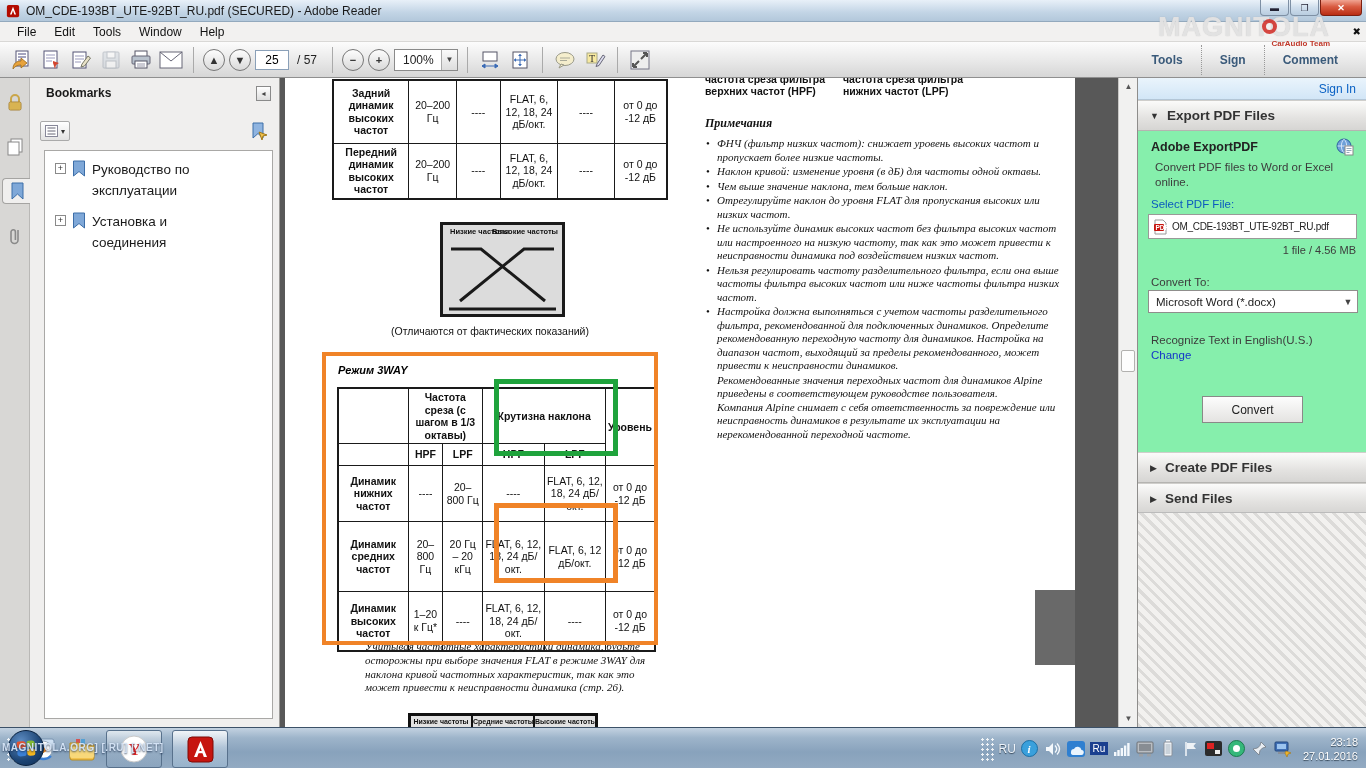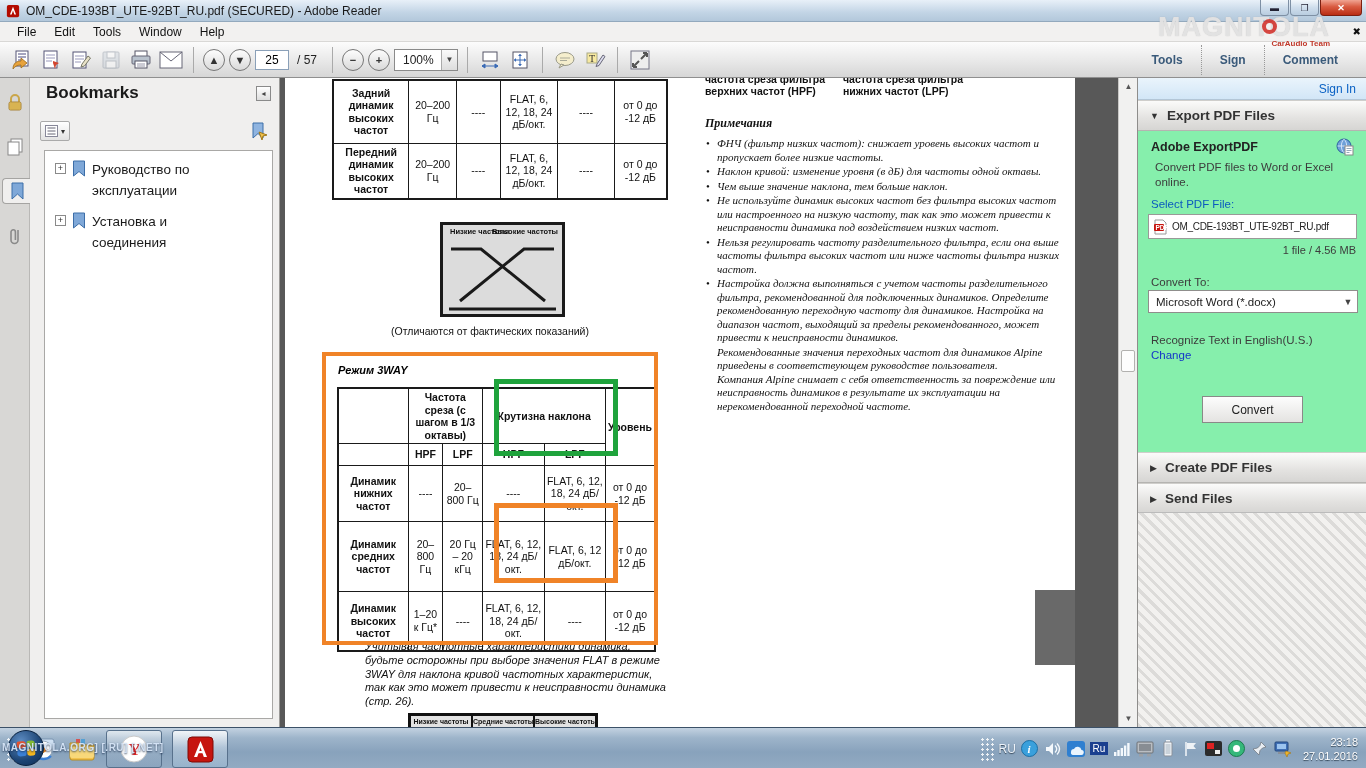--- a/index.html
+++ b/index.html
@@ -47,21 +47,21 @@
   .tool-tabsep { width:1px; height:30px; border-left:1px dotted #999; }
 
   
   .navstrip { position:absolute; left:0; top:78px; width:30px; height:649px; background:#d8d7d5; border-right:1px solid #b9b8b6; }
   .navicon { position:absolute; left:3px; width:24px; height:26px; display:flex; align-items:center; justify-content:center; }
   .navicon.sel { left:2px; width:29px; background:#f0efee; border:1px solid #a5a4a2; border-right:none; border-radius:4px 0 0 4px; }
 
   
   .bmpanel { position:absolute; left:30px; top:78px; width:250px; height:649px; background:#f0efee; border-right:1px solid #9b9a98; }
   .bmheader { position:absolute; left:0; top:0; width:100%; height:30px; display:flex; align-items:center; padding:0 8px 0 16px; }
-  .bmheader .t { font-size:17px; font-weight:bold; color:#1a1a1a; flex:1; }
+  .bmheader .t { font-size:12px; font-weight:bold; color:#1a1a1a; flex:1; }
   .bmcollapse { width:15px; height:15px; border:1px solid #8a8a8a; background:linear-gradient(#fff,#ddd);
     font-size:8px; color:#444; display:flex; align-items:center; justify-content:center; }
   .bmtools { position:absolute; left:10px; right:10px; top:40px; height:26px; display:flex; align-items:center; }
   .bmopts { width:30px; height:20px; border:1px solid #aaa; border-radius:2px; background:linear-gradient(#fff,#e2e2e2);
     display:flex; align-items:center; justify-content:center; gap:3px; font-size:8px; color:#333; }
   .bmtree { position:absolute; left:14px; right:6px; top:72px; bottom:8px; background:#fff; border:1px solid #a9a8a6; padding:8px 4px; }
   .bmitem { display:flex; align-items:flex-start; margin-bottom:10px; }
   .plusbox { width:11px; height:11px; border:1px solid #8a8a8a; background:#fff; font-size:9px; line-height:9px;
     text-align:center; color:#333; margin:4px 4px 0 6px; flex:none; }
   .bmlabel { font-size:13.5px; color:#1a1a1a; line-height:21px; width:152px; }
@@ -78,21 +78,21 @@
   table.doct .nm { font-weight:bold; }
   table.doct th { font-weight:bold; }
   .outer2 { border:2px solid #1a1a1a; }
 
   .dgm1 { position:absolute; left:155px; top:144px; width:125px; height:95px; background:#dcdcdc; border:3px solid #1a1a1a; }
   .dgm1 .lbl { position:absolute; top:2px; font-size:7.5px; font-weight:bold; color:#111; white-space:nowrap; }
   .dgm-caption { position:absolute; left:45px; top:247px; width:320px; text-align:center; font-size:10.5px; color:#111; }
 
   .hlbox { position:absolute; pointer-events:none; }
 
-  .warn { position:absolute; left:80px; top:562px; width:307px; font-family:Liberation Sans, sans-serif;
+  .warn { position:absolute; left:80px; top:562px; width:307px; font-family:Liberation Serif, serif;
     font-style:italic; font-size:11px; line-height:13.8px; color:#111; }
 
   .dgm2 { position:absolute; left:123px; top:635px; width:190px; height:22px; background:#e2e2e2; border:3px solid #111; display:flex; }
   .dgm2 span { font-size:7px; font-weight:bold; color:#111; flex:1; text-align:center; padding-top:2px;
     border-left:2px solid #111; white-space:nowrap; overflow:hidden; }
   .dgm2 span:first-child { border-left:none; }
 
   
   .colheads { position:absolute; left:420px; top:-5px; display:flex; }
   .colheads div { font-size:10.5px; font-weight:bold; color:#111; line-height:12px; }
@@ -470,20 +470,21 @@
       <div class="colheads">
         <div style="width:128px; margin-right:10px">частота среза фильтра верхних частот (HPF)</div>
         <div style="width:140px">частота среза фильтра нижних частот (LPF)</div>
       </div>
       <div class="notescol">
         <h4>Примечания</h4>
         <ul>
           <li>ФНЧ (фильтр низких частот): снижает уровень высоких частот и пропускает более низкие частоты.</li>
           <li>Наклон кривой: изменение уровня (в дБ) для частоты одной октавы.</li>
           <li>Чем выше значение наклона, тем больше наклон.</li>
+          <li>Отрегулируйте наклон до уровня FLAT для пропускания высоких или низких частот.</li>
           <li>Не используйте динамик высоких частот без фильтра высоких частот или настроенного на низкую частоту, так как это может привести к неисправности динамика под воздействием низких частот.</li>
           <li>Нельзя регулировать частоту разделительного фильтра, если она выше частоты фильтра высоких частот или ниже частоты фильтра низких частот.</li>
           <li>Настройка должна выполняться с учетом частоты разделительного фильтра, рекомендованной для подключенных динамиков. Определите рекомендованную переходную частоту для динамиков. Настройка на диапазон частот, выходящий за пределы рекомендованного, может привести к неисправности динамиков.</li>
         </ul>
         <p>Рекомендованные значения переходных частот для динамиков Alpine приведены в соответствующем руководстве пользователя.</p>
         <p>Компания Alpine снимает с себя ответственность за повреждение или неисправность динамиков в результате их эксплуатации на нерекомендованной переходной частоте.</p>
       </div>
 
       <div class="grayrect"></div>
     </div>

